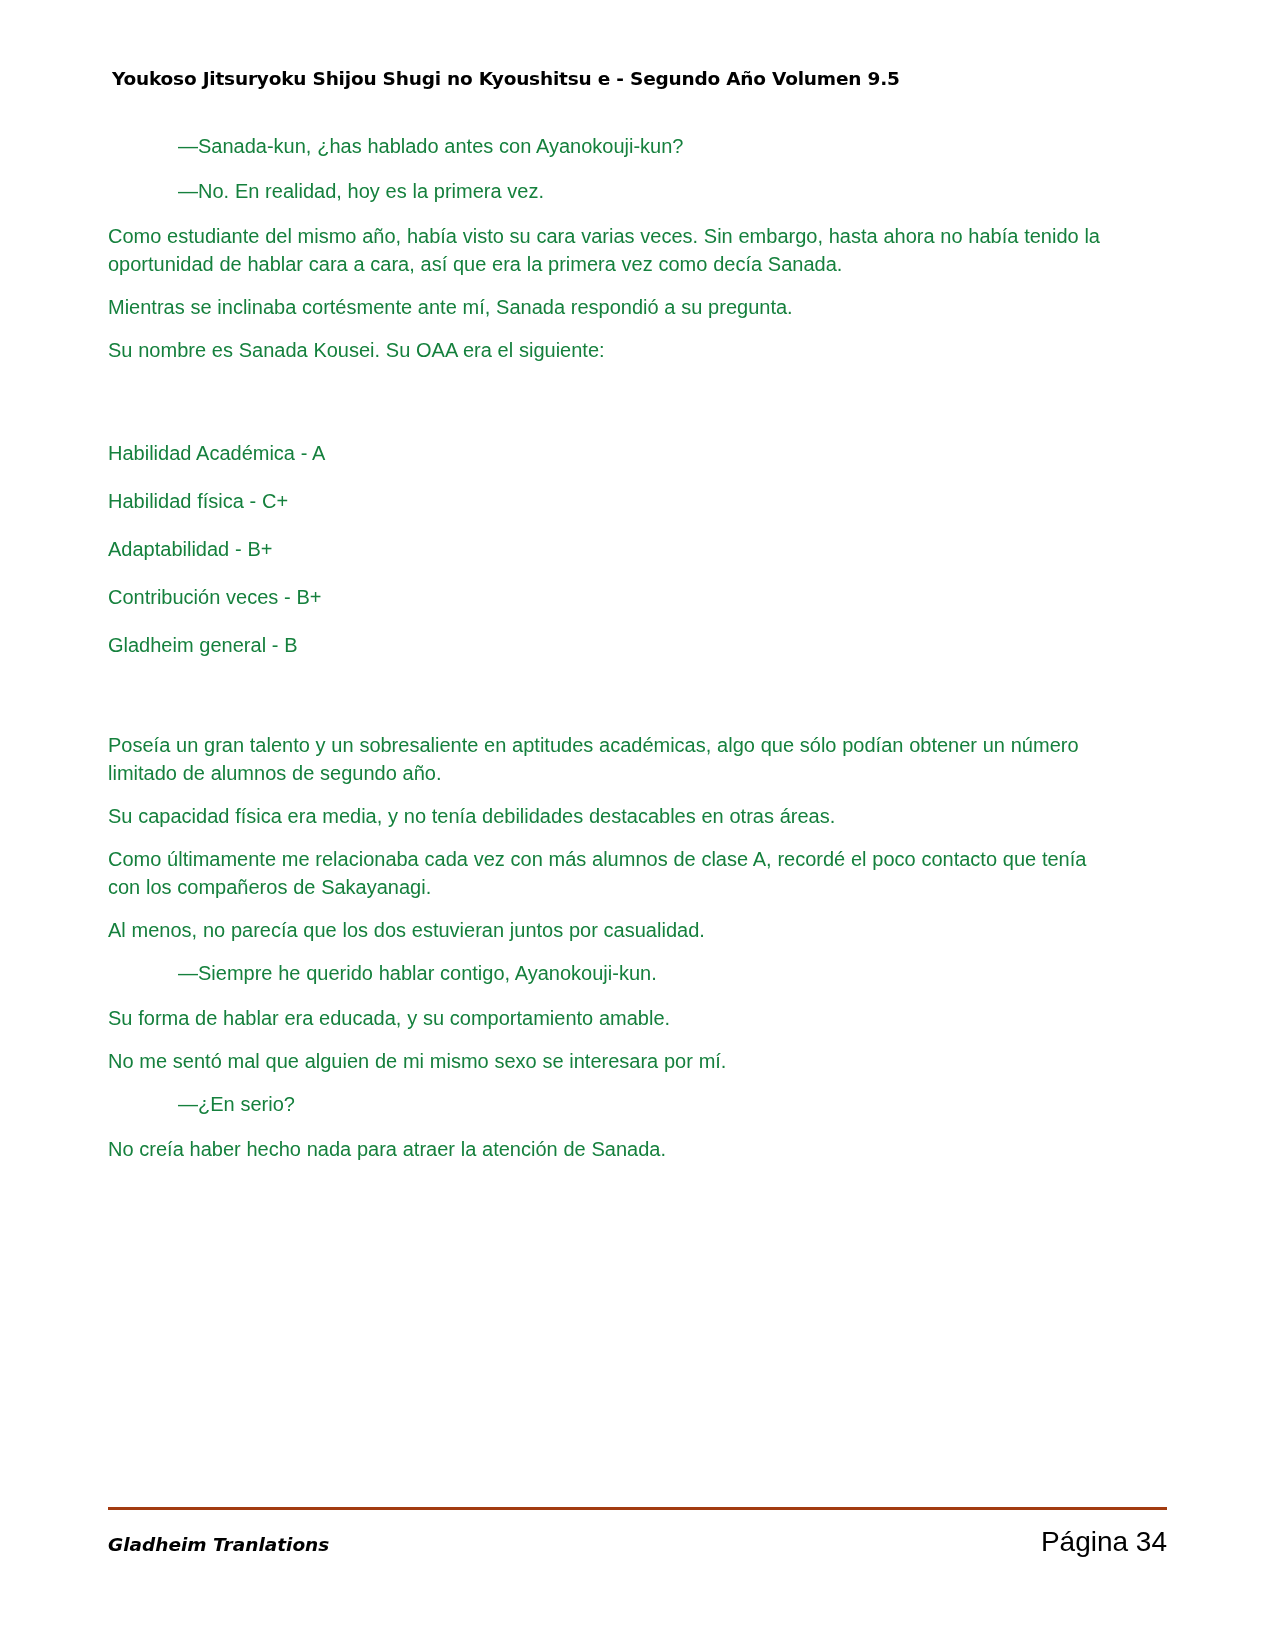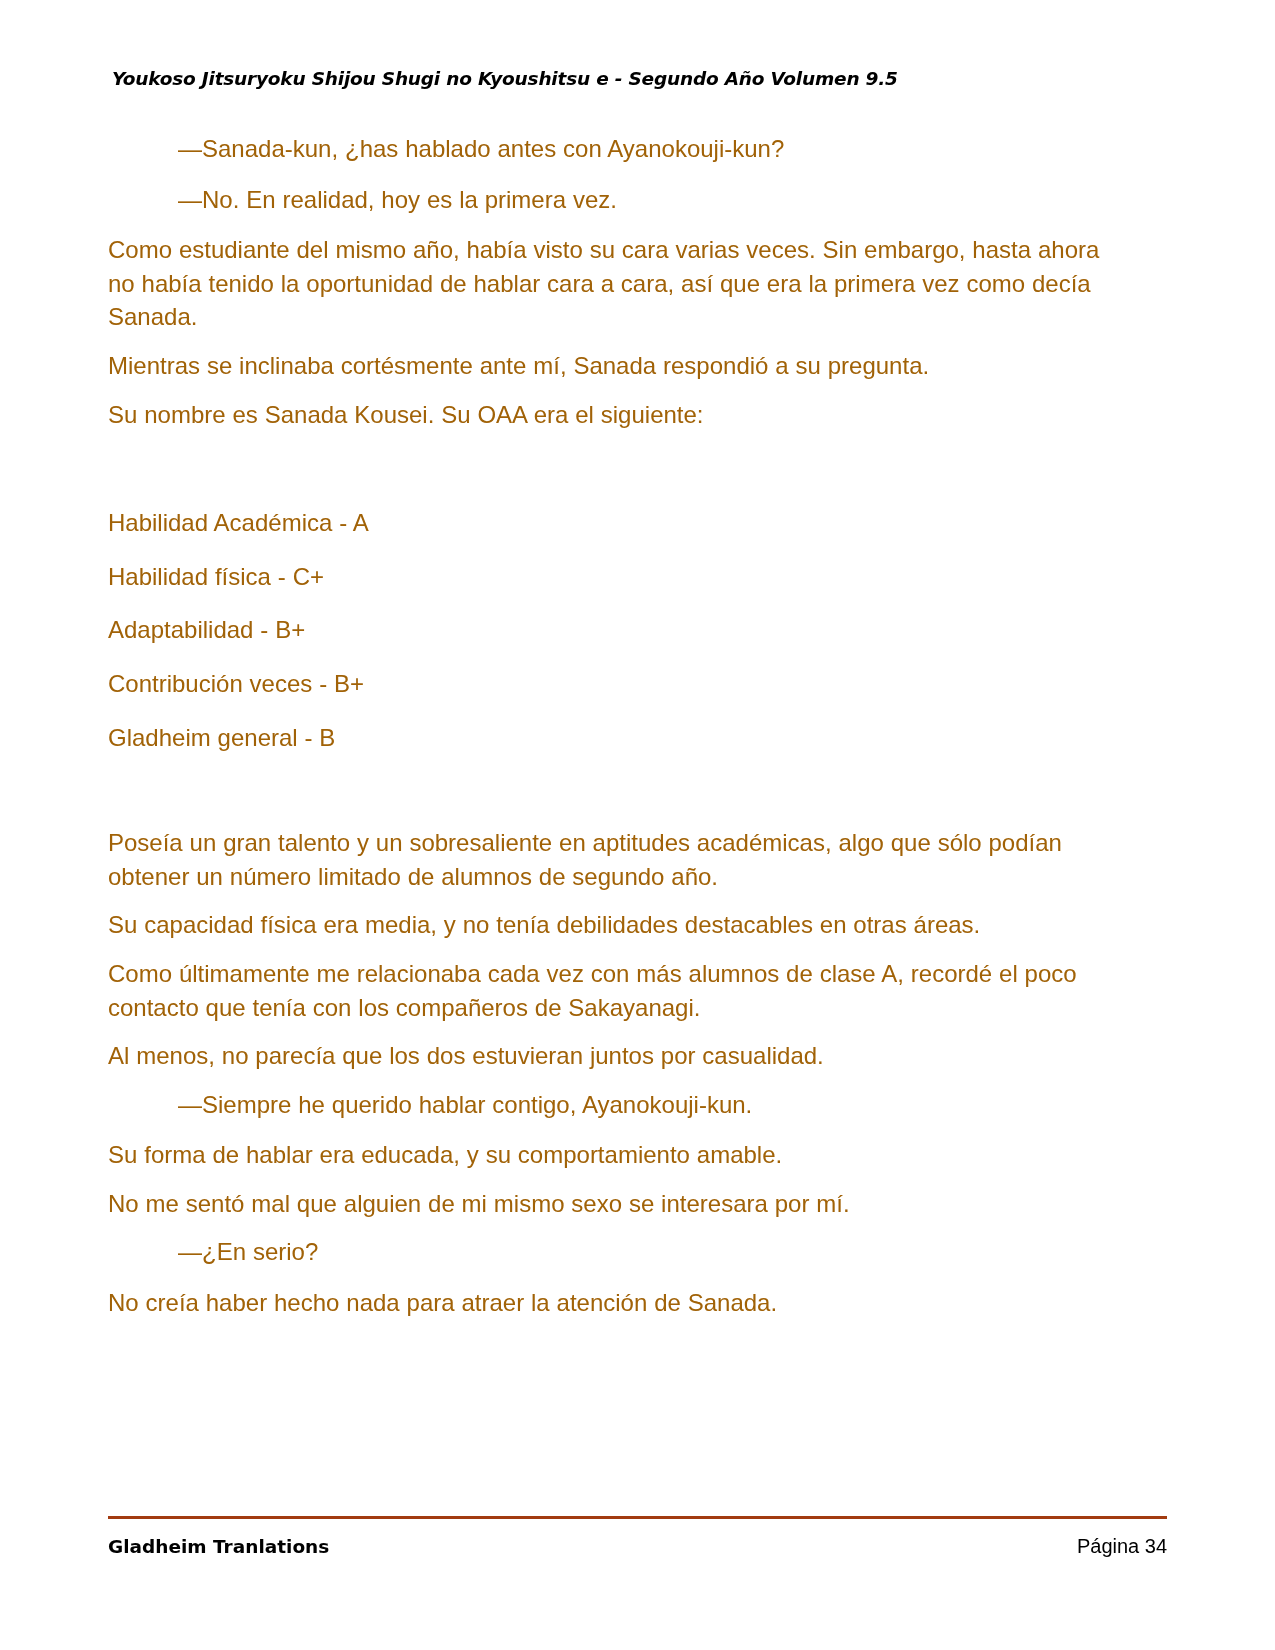--- a/index.html
+++ b/index.html
@@ -26,39 +26,38 @@
     position: absolute;
     top: 68px;
     left: 112px;
     right: 112px;
     height: 28px;
   }
 
   .doc-header-title {
     font-family: "DejaVu Sans", sans-serif;
     font-weight: bold;
-    font-style: italic;
     font-size: 18.5px;
     letter-spacing: -0.2px;
     white-space: nowrap;
     color: #000000;
   }
 
   
   .doc-body {
     position: absolute;
     top: 132px;
     left: 108px;
     width: 1030px;
   }
 
   .para {
-    font-size: 24px;
+    font-size: 20px;
     line-height: 1.40;
-    color: #a16207;
+    color: #15803d;
     margin: 0 16px 15px 0;
     text-align: left;
     word-spacing: 0.2px;
   }
 
   .para.dialogue {
     text-indent: 70px;
     margin-bottom: 17px;
   }
 
@@ -91,26 +90,27 @@
 
   .footer-row {
     display: flex;
     align-items: baseline;
     justify-content: space-between;
   }
 
   .footer-left {
     font-family: "DejaVu Sans", sans-serif;
     font-weight: bold;
+    font-style: italic;
     font-size: 18.5px;
     color: #000000;
   }
 
   .footer-right {
-    font-size: 20px;
+    font-size: 28px;
     color: #000000;
   }
 </style>
 </head>
 <body>
 
 <div class="page">
 
   <div class="doc-header">
     <div class="doc-header-title">Youkoso Jitsuryoku Shijou Shugi no Kyoushitsu e - Segundo Año Volumen 9.5</div>

